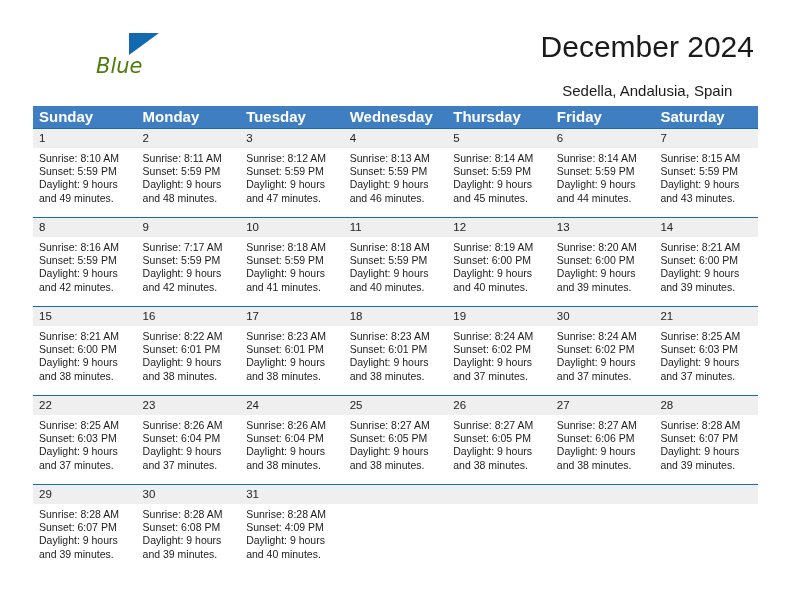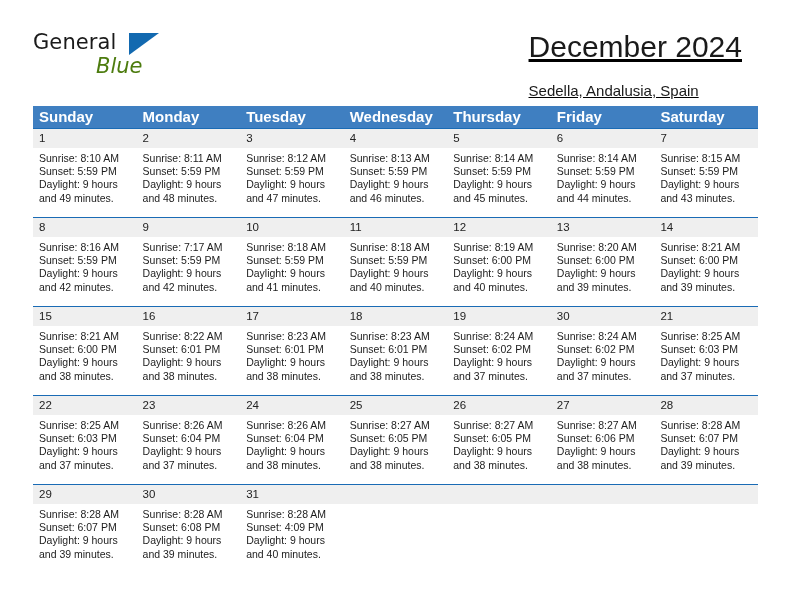--- a/index.html
+++ b/index.html
@@ -58,24 +58,23 @@
     position: absolute;
     left: 63px;
     top: 24px;
     font-size: 21px;
     color: #4d7c0f;
     font-family: "DejaVu Sans", sans-serif;
     font-style: italic;
   }
   .title-block {
     position: absolute;
-    right: 16px;
+    right: 4px;
     top: 0;
-    text-align: left;
-    text-decoration: underline;
+    text-align: center;
   }
   .cal-title {
     font-size: 30px;
     font-weight: normal;
     color: #1a1a1a;
     line-height: 38px;
     white-space: nowrap;
   }
   .cal-subtitle {
     font-size: 15px;
@@ -142,21 +141,20 @@
   }
 </style>
 </head>
 <body>
 
 <div class="page">
 
   <div class="header">
 
     <div class="logo">
-      <span class="logo-general">General</span>
       <span class="logo-triangle"></span>
       <span class="logo-blue">Blue</span>
     </div>
 
     <div class="title-block">
       <div class="cal-title">December 2024</div>
       <div class="cal-subtitle">Sedella, Andalusia, Spain</div>
     </div>
 
   </div>

